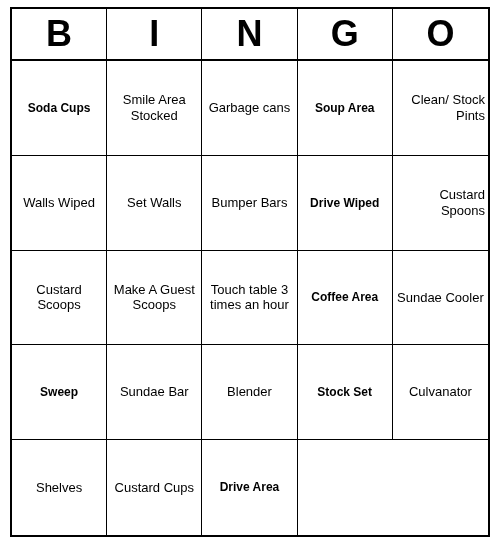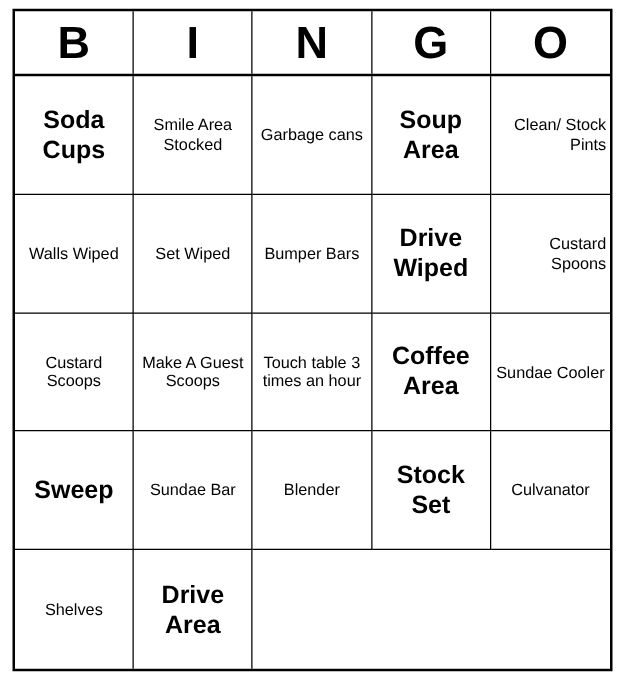--- a/index.html
+++ b/index.html
@@ -68,21 +68,21 @@
     .bingo-cell:nth-child(5n) {
       border-right: none;
       text-align: right;
     }
 
     .bingo-cell:nth-child(n+21) {
       border-bottom: none;
     }
 
     .bingo-cell.large-text {
-      font-size: 20px;
+      font-size: 12px;
       font-weight: bold;
     }
   </style>
 </head>
 <body>
 
 <div class="bingo-card">
   <div class="bingo-header">
   <div class="bingo-header-cell">B</div>
       <div class="bingo-header-cell">I</div>
@@ -90,30 +90,31 @@
       <div class="bingo-header-cell">G</div>
       <div class="bingo-header-cell">O</div>
     </div>
   <div class="bingo-grid">
   <div class="bingo-cell large-text">Soda Cups</div>
       <div class="bingo-cell">Smile Area Stocked</div>
       <div class="bingo-cell">Garbage cans</div>
       <div class="bingo-cell large-text">Soup Area</div>
       <div class="bingo-cell">Clean/ Stock Pints</div>
       <div class="bingo-cell">Walls Wiped</div>
-      <div class="bingo-cell">Set Wiped</div>
+      <div class="bingo-cell">Set Walls</div>
       <div class="bingo-cell">Bumper Bars</div>
       <div class="bingo-cell large-text">Drive Wiped</div>
       <div class="bingo-cell">Custard Spoons</div>
       <div class="bingo-cell">Custard Scoops</div>
       <div class="bingo-cell">Make A Guest Scoops</div>
       <div class="bingo-cell">Touch table 3 times an hour</div>
       <div class="bingo-cell large-text">Coffee Area</div>
       <div class="bingo-cell">Sundae Cooler</div>
       <div class="bingo-cell large-text">Sweep</div>
       <div class="bingo-cell">Sundae Bar</div>
       <div class="bingo-cell">Blender</div>
       <div class="bingo-cell large-text">Stock Set</div>
       <div class="bingo-cell">Culvanator</div>
       <div class="bingo-cell">Shelves</div>
+      <div class="bingo-cell">Custard Cups</div>
       <div class="bingo-cell large-text">Drive Area</div>
     </div>
 </div>
 
 </body></html>

